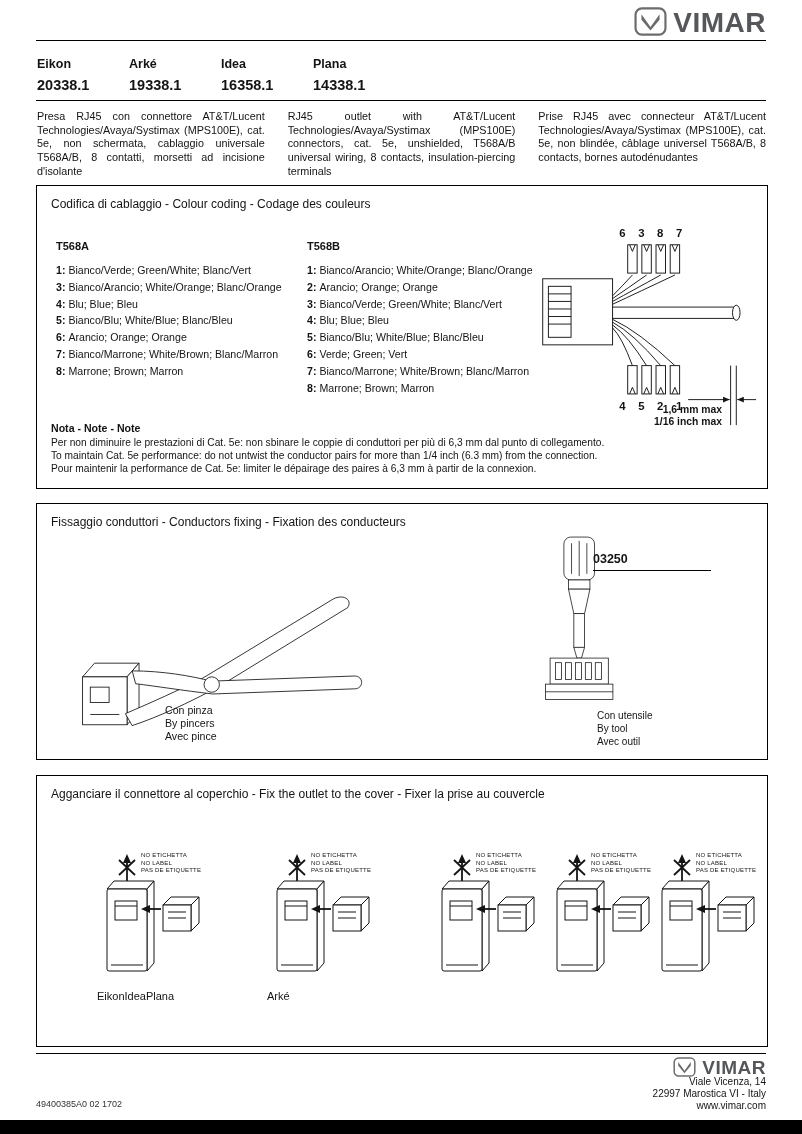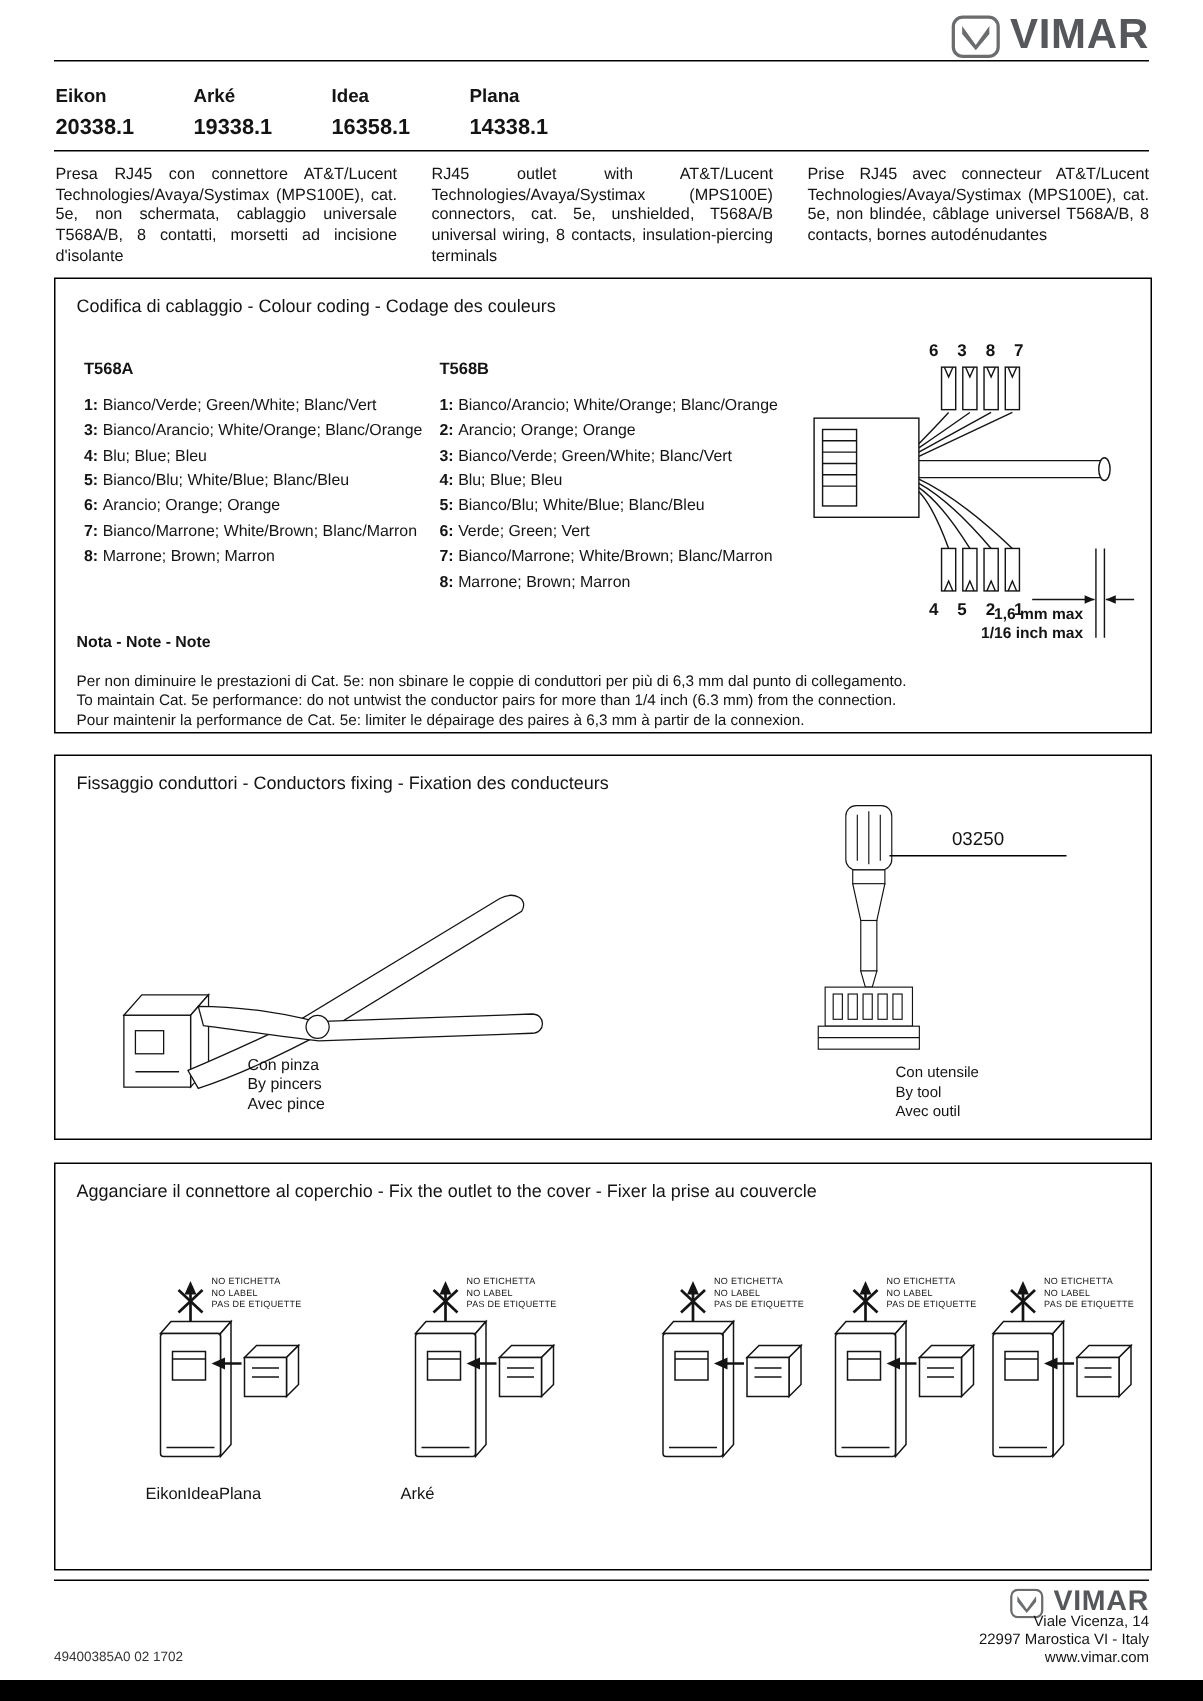--- a/index.html
+++ b/index.html
@@ -1,21 +1,21 @@
 <!DOCTYPE html>
 <html><head>
 <meta charset="utf-8">
 <style>
   html,body{margin:0;padding:0}
   body{font-family:"Liberation Sans",sans-serif;background:#ddd}
   .page{position:relative;width:802px;height:1134px;margin:0 auto;background:#fff;color:#141414;overflow:hidden}
   .rule{position:absolute;left:36px;width:730px;height:1px;background:#000}
 
   
-  .logo{display:flex;align-items:flex-end;gap:6px}
+  .logo{display:flex;align-items:flex-start;gap:6px}
   .logo-text{font-weight:bold;color:#55575b;letter-spacing:.5px}
   .logo-lg{position:absolute;top:7px;right:36px}
   .logo-lg .logo-text{font-size:28px}
   .logo-lg svg{width:33px;height:29px}
   .logo-sm{position:absolute;top:1057px;right:36px}
   .logo-sm .logo-text{font-size:19px}
   .logo-sm svg{width:23px;height:20px}
 
   
   .products{position:absolute;left:37px;top:57px;display:flex}
@@ -33,39 +33,39 @@
   #box-coding{top:185px;height:302px}
   #box-fixing{top:503px;height:255px}
   #box-attach{top:775px;height:270px}
 
   
   .wcol{position:absolute;top:54px;width:238px}
   .wcol h3{font-size:11px;font-weight:bold;margin:0 0 10px}
   .wcol .wrow{margin:0;font-size:10.6px;line-height:16.8px}
   .wrow b{margin-right:3px}
   #col-a{left:19px}
-  #col-b{left:256px}
+  #col-b{left:270px}
   .diagram{position:absolute;left:500px;top:38px}
   .note{position:absolute;left:14px;top:236px;width:702px}
-  .note h3{font-size:10.6px;font-weight:bold;margin:0 0 15px}
+  .note h3{font-size:10.6px;font-weight:bold;margin:0 0 3px}
   .note p{margin:0;font-size:10.2px;line-height:12.9px}
 
   
   svg .ln{fill:#fff;stroke:#141414;stroke-width:1}
   svg .lnn{fill:none;stroke:#141414;stroke-width:1}
   svg .lnk{fill:none;stroke:#141414;stroke-width:1.8}
   svg .fil{fill:#141414;stroke:none}
   svg .numt{font-family:"Liberation Sans",sans-serif;font-size:12px;font-weight:bold;fill:#141414;letter-spacing:5px}
   svg .dimt{font-family:"Liberation Sans",sans-serif;font-size:11px;font-weight:bold;fill:#141414}
 
   
   .pincers-svg{position:absolute;left:35px;top:42px}
   .pincers-cap{position:absolute;left:128px;top:200px;font-size:10.6px;line-height:13px}
   .tool-svg{position:absolute;left:487px;top:30px}
-  .tool-code{position:absolute;left:556px;top:48px;width:118px;font-size:12.5px;font-weight:normal;text-align:center;border-bottom:1px solid #000;padding-bottom:4px}
+  .tool-code{position:absolute;left:556px;top:48px;width:118px;font-size:12.5px;font-weight:bold;text-align:left;border-bottom:1px solid #000;padding-bottom:4px}
   .tool-cap{position:absolute;left:560px;top:205px;font-size:10px;line-height:13px}
 
   
   .attach-fig{position:absolute;top:55px;width:150px;height:155px}
   .attach-fig .nolabel{position:absolute;left:44px;top:5px;font-size:6px;line-height:7.5px;letter-spacing:.2px}
   .attach-fig figcaption{position:absolute;left:0;bottom:0;width:112px;text-align:left;font-weight:normal;font-size:11px}
   #fig1{left:20px}#fig2{left:190px}#fig3{left:355px}#fig4{left:470px}#fig5{left:575px}
 
   
   .footer-rule{top:1053px}

